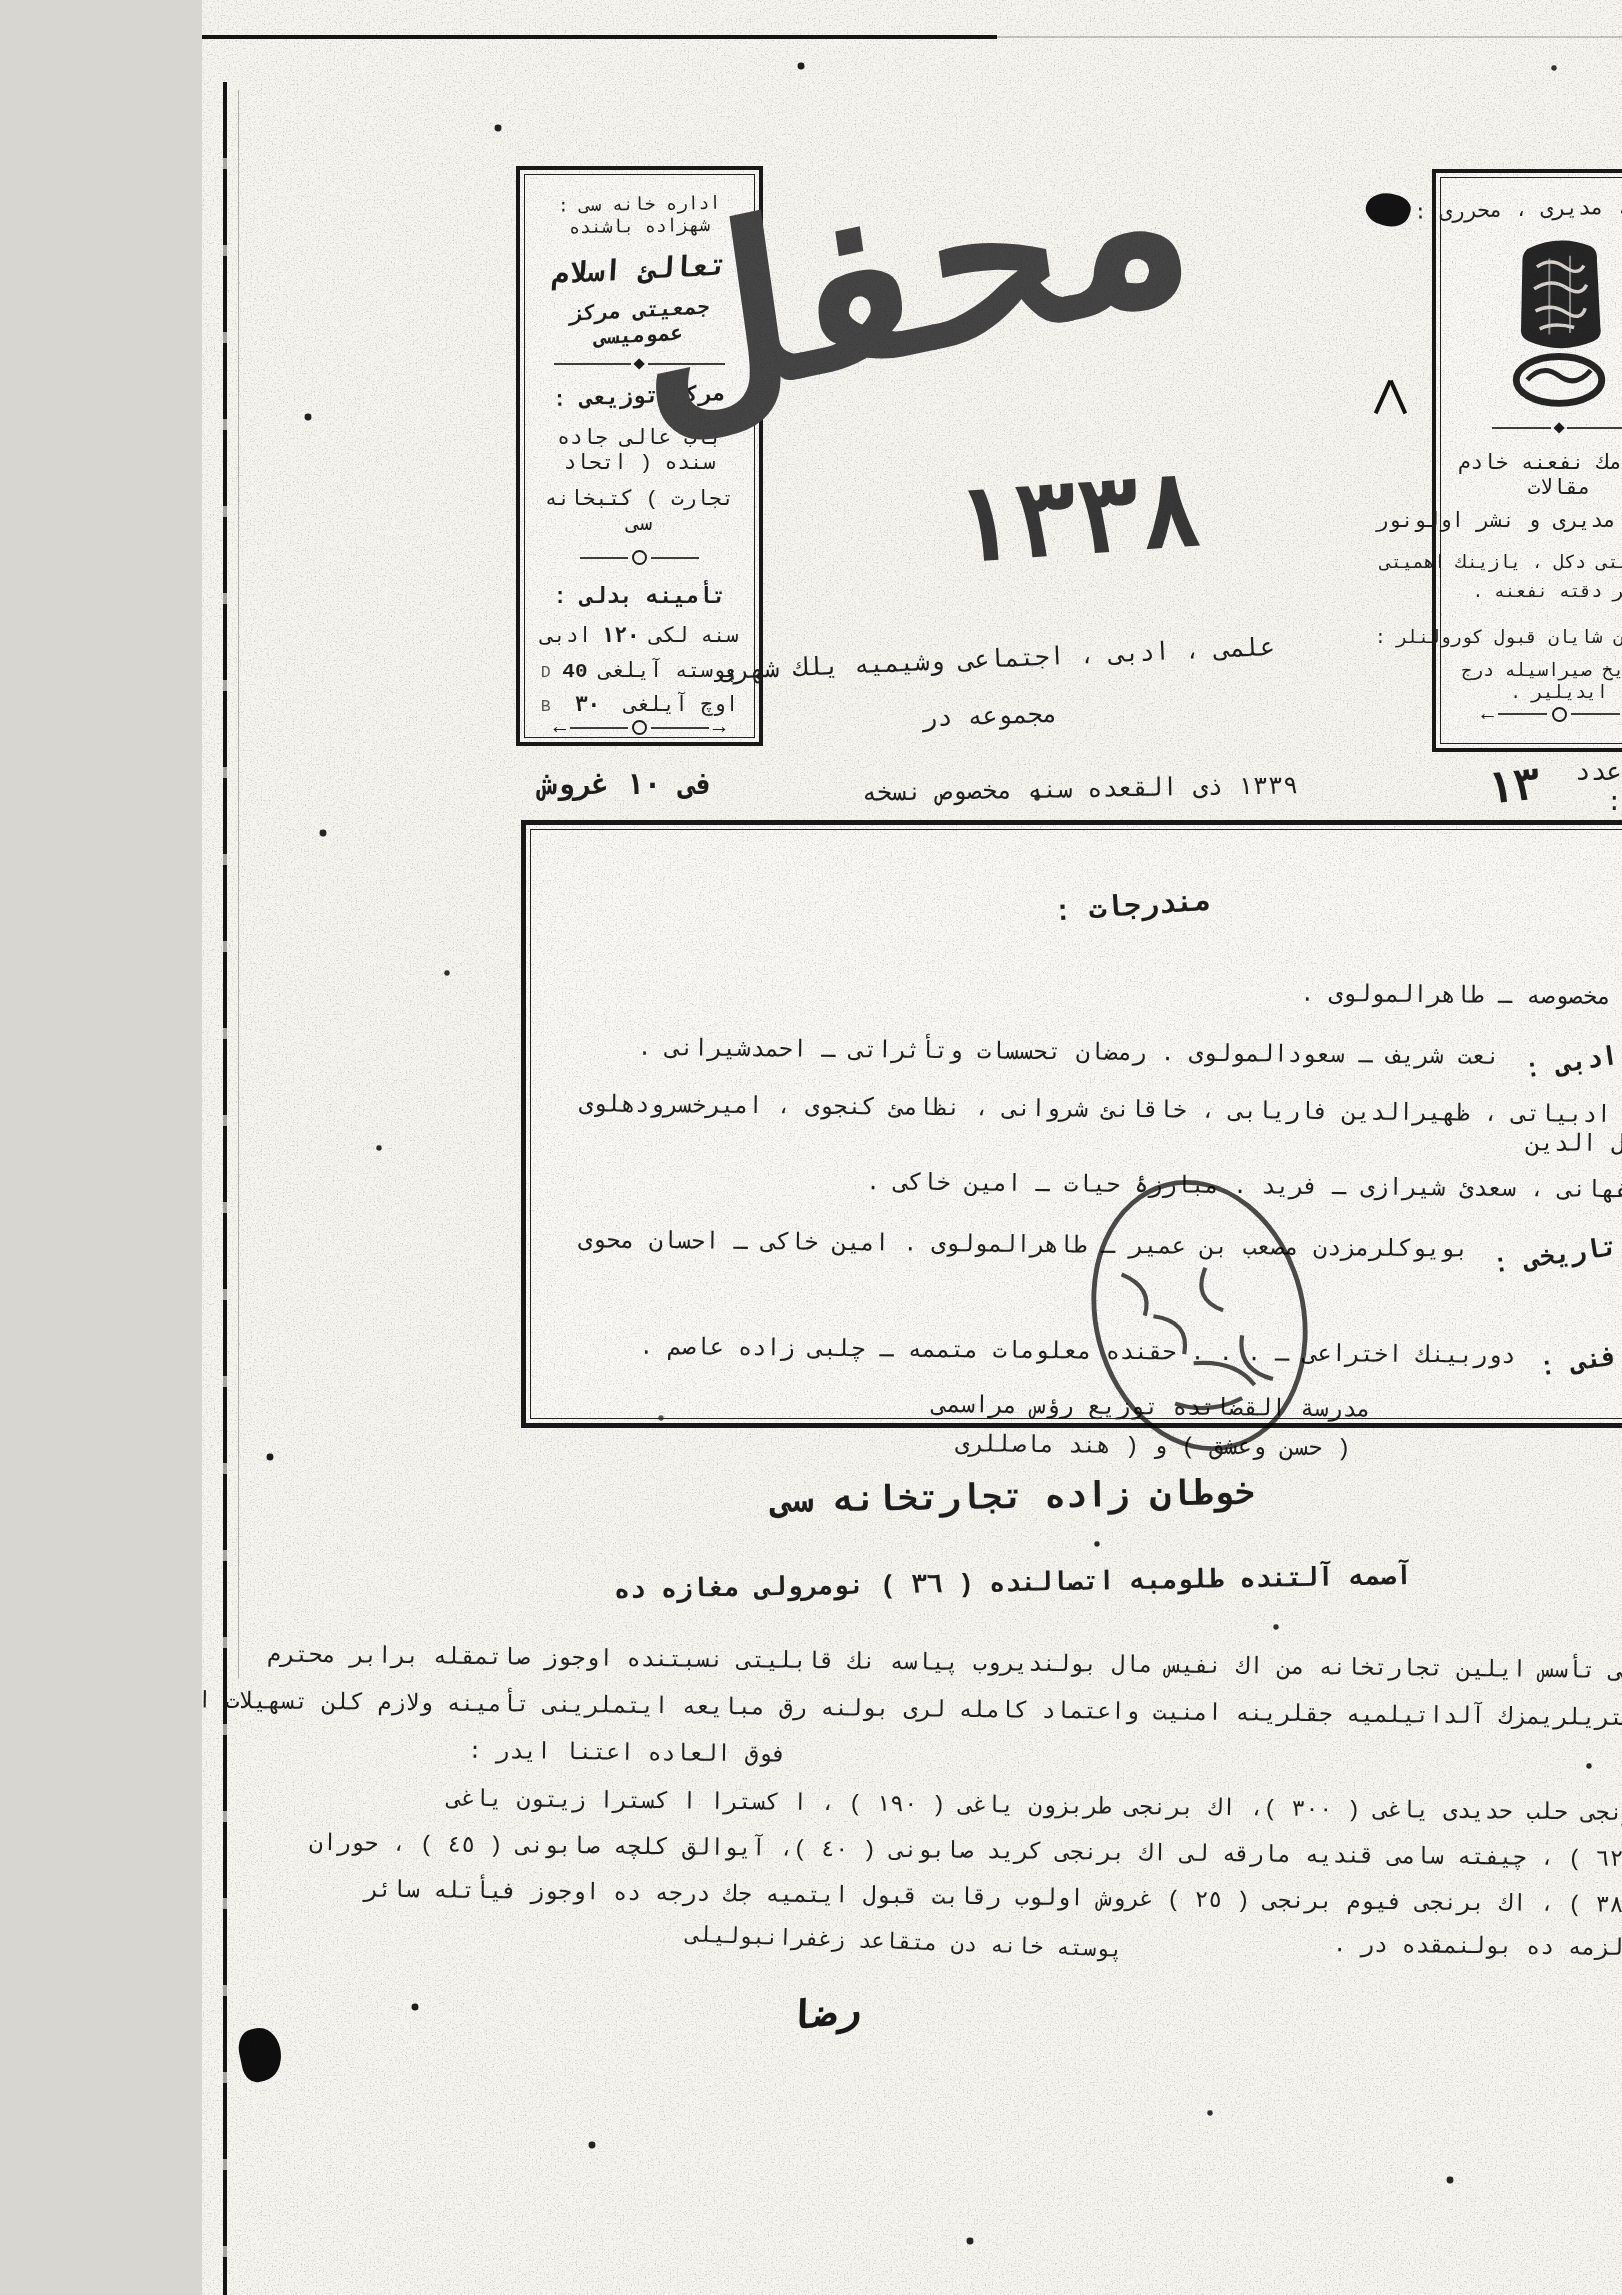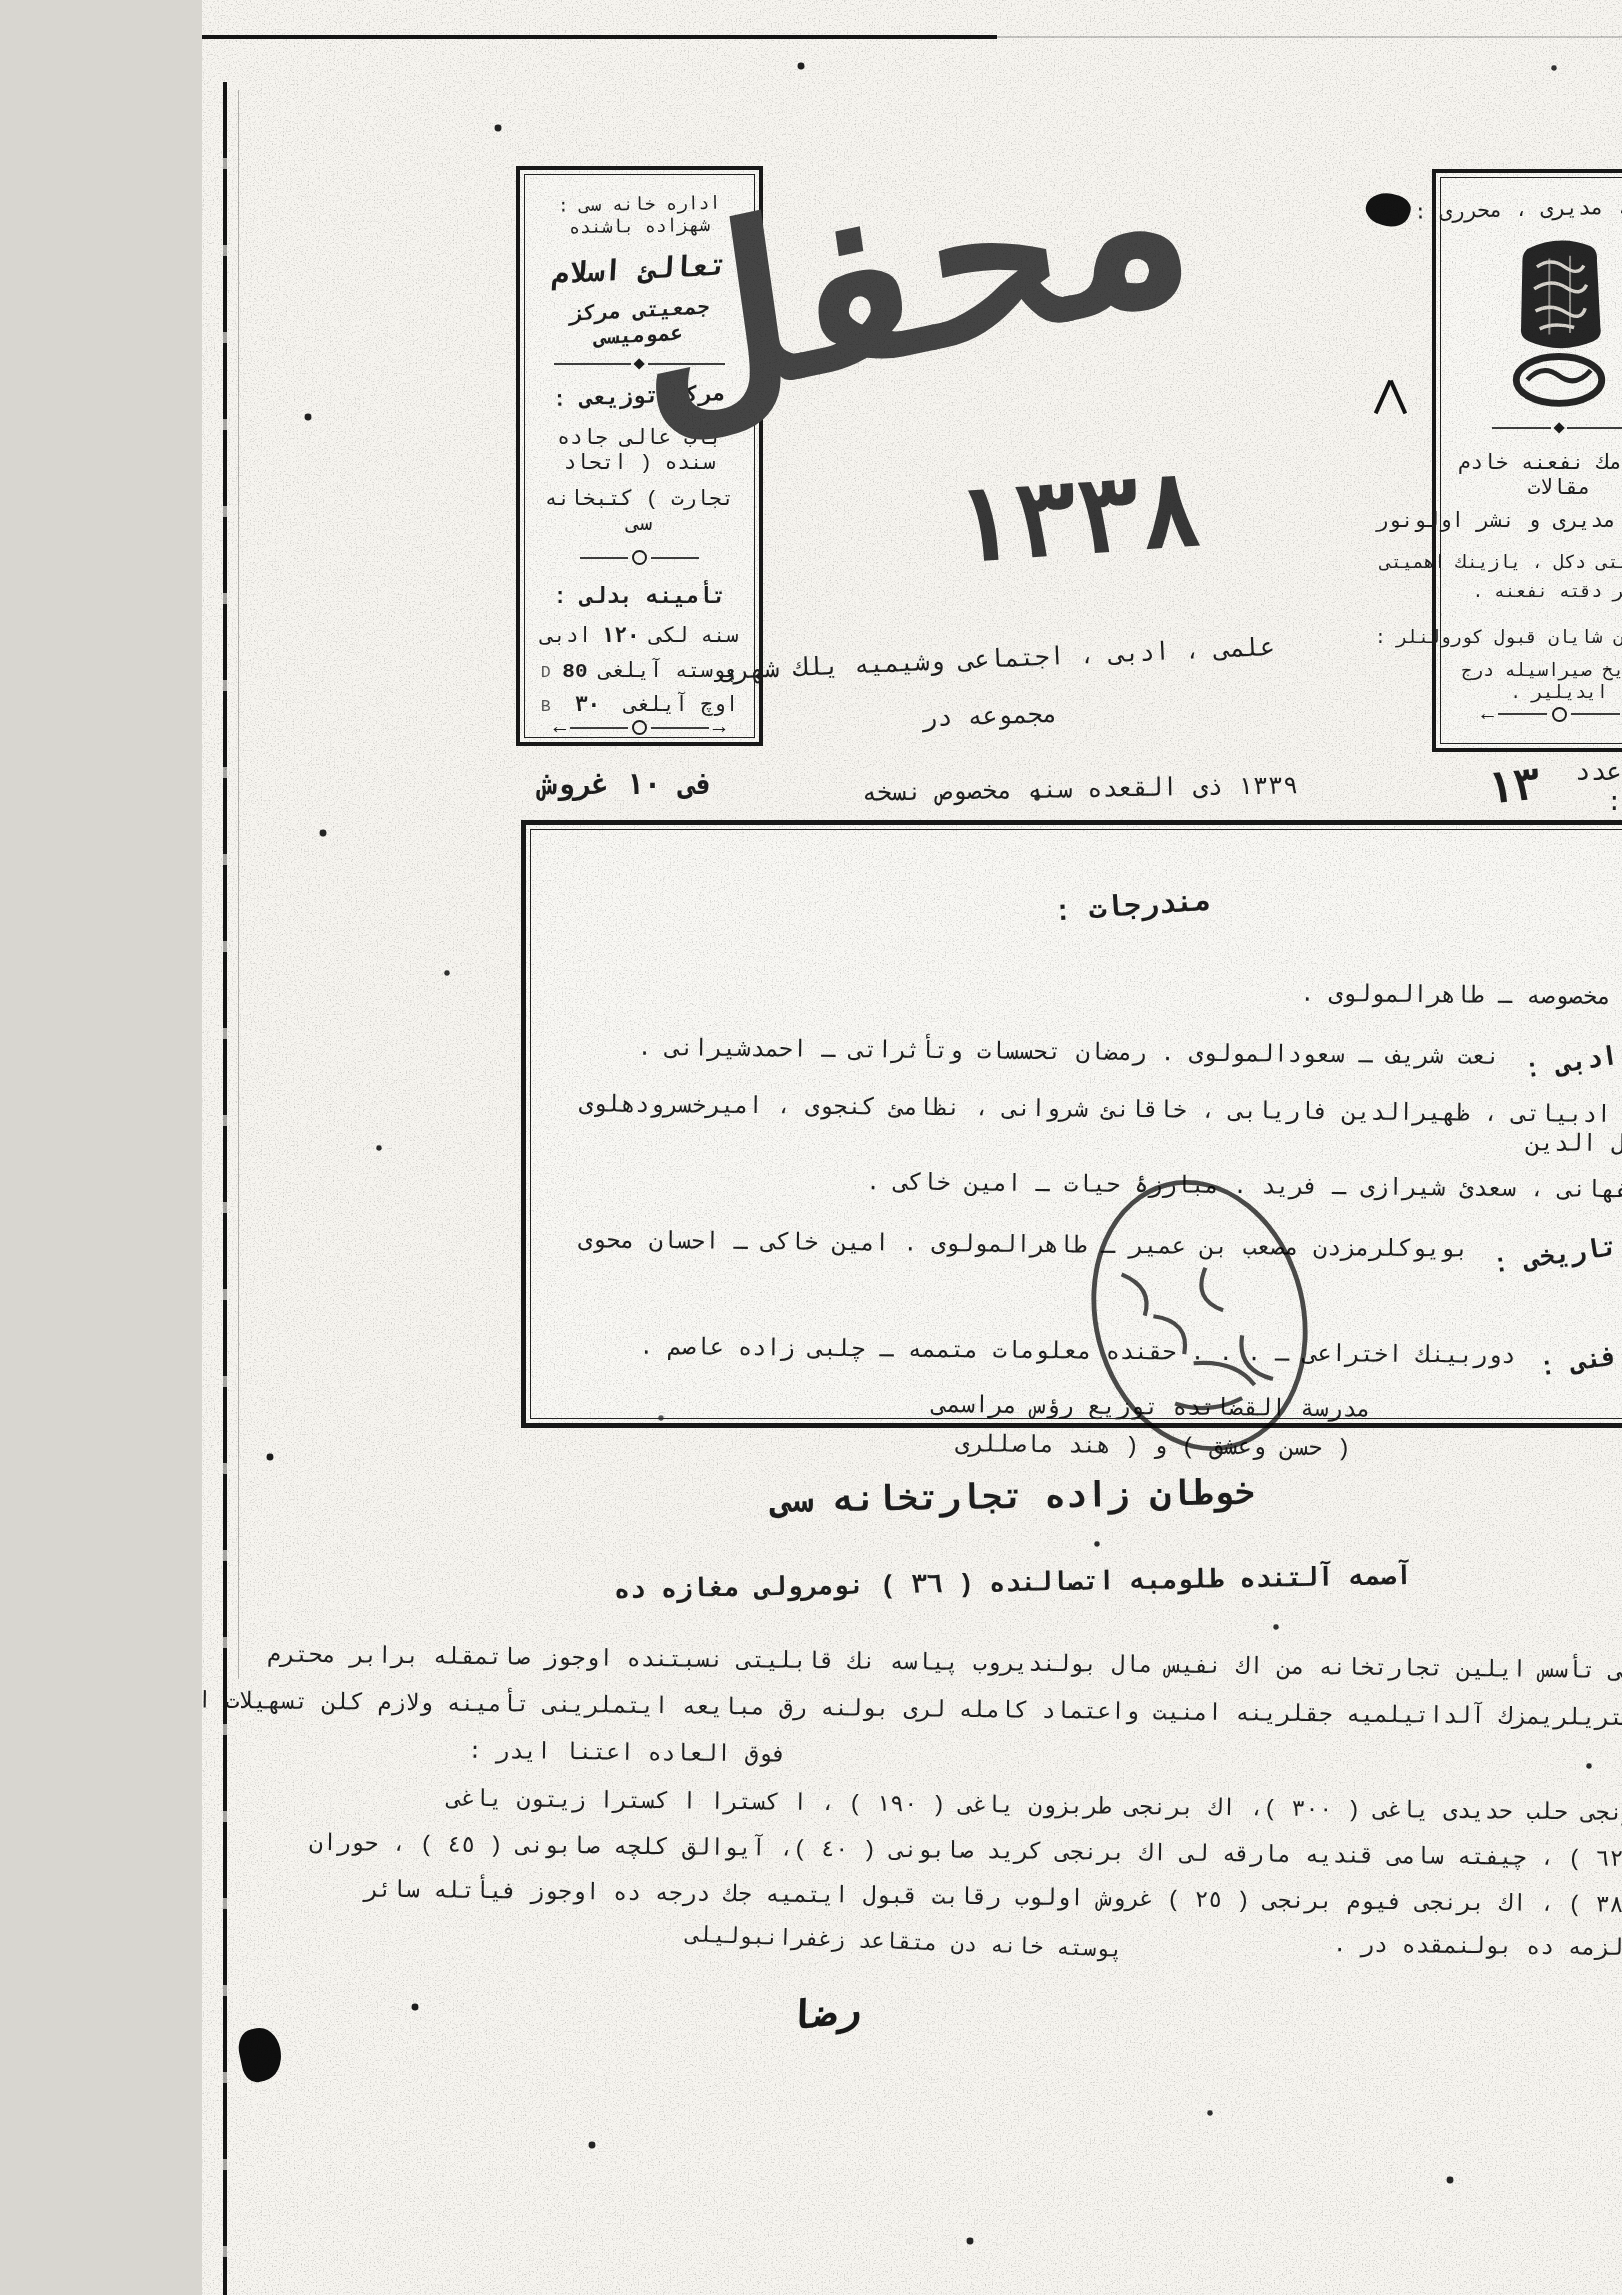--- a/index.html
+++ b/index.html
@@ -89,21 +89,21 @@
           <i></i>
         </div>
       <span class="s32 b" style="margin-top:18px;">تأمينه بدلى :</span>
       <div class="row s30" style="margin-top:12.4px;">
         <span>سنه لكى</span>
         <span class="b">١٢٠</span>
         <span>ادبى</span>
       </div>
       <div class="row s30" style="margin-top:9.7px;">
         <span>پوسته آيلغى</span>
-        <span class="b">80</span>
+        <span class="b">40</span>
         <span class="unit-mark">D</span>
       </div>
       <div class="row s30" style="margin-top:9.7px;">
         <span>اوچ آيلغى</span>
         <span class="b">٣٠</span>
         <span class="unit-mark">B</span>
       </div>
       <div class="orn" style="margin-top:auto;">
         <span class="ah">→</span>
           <i></i>

